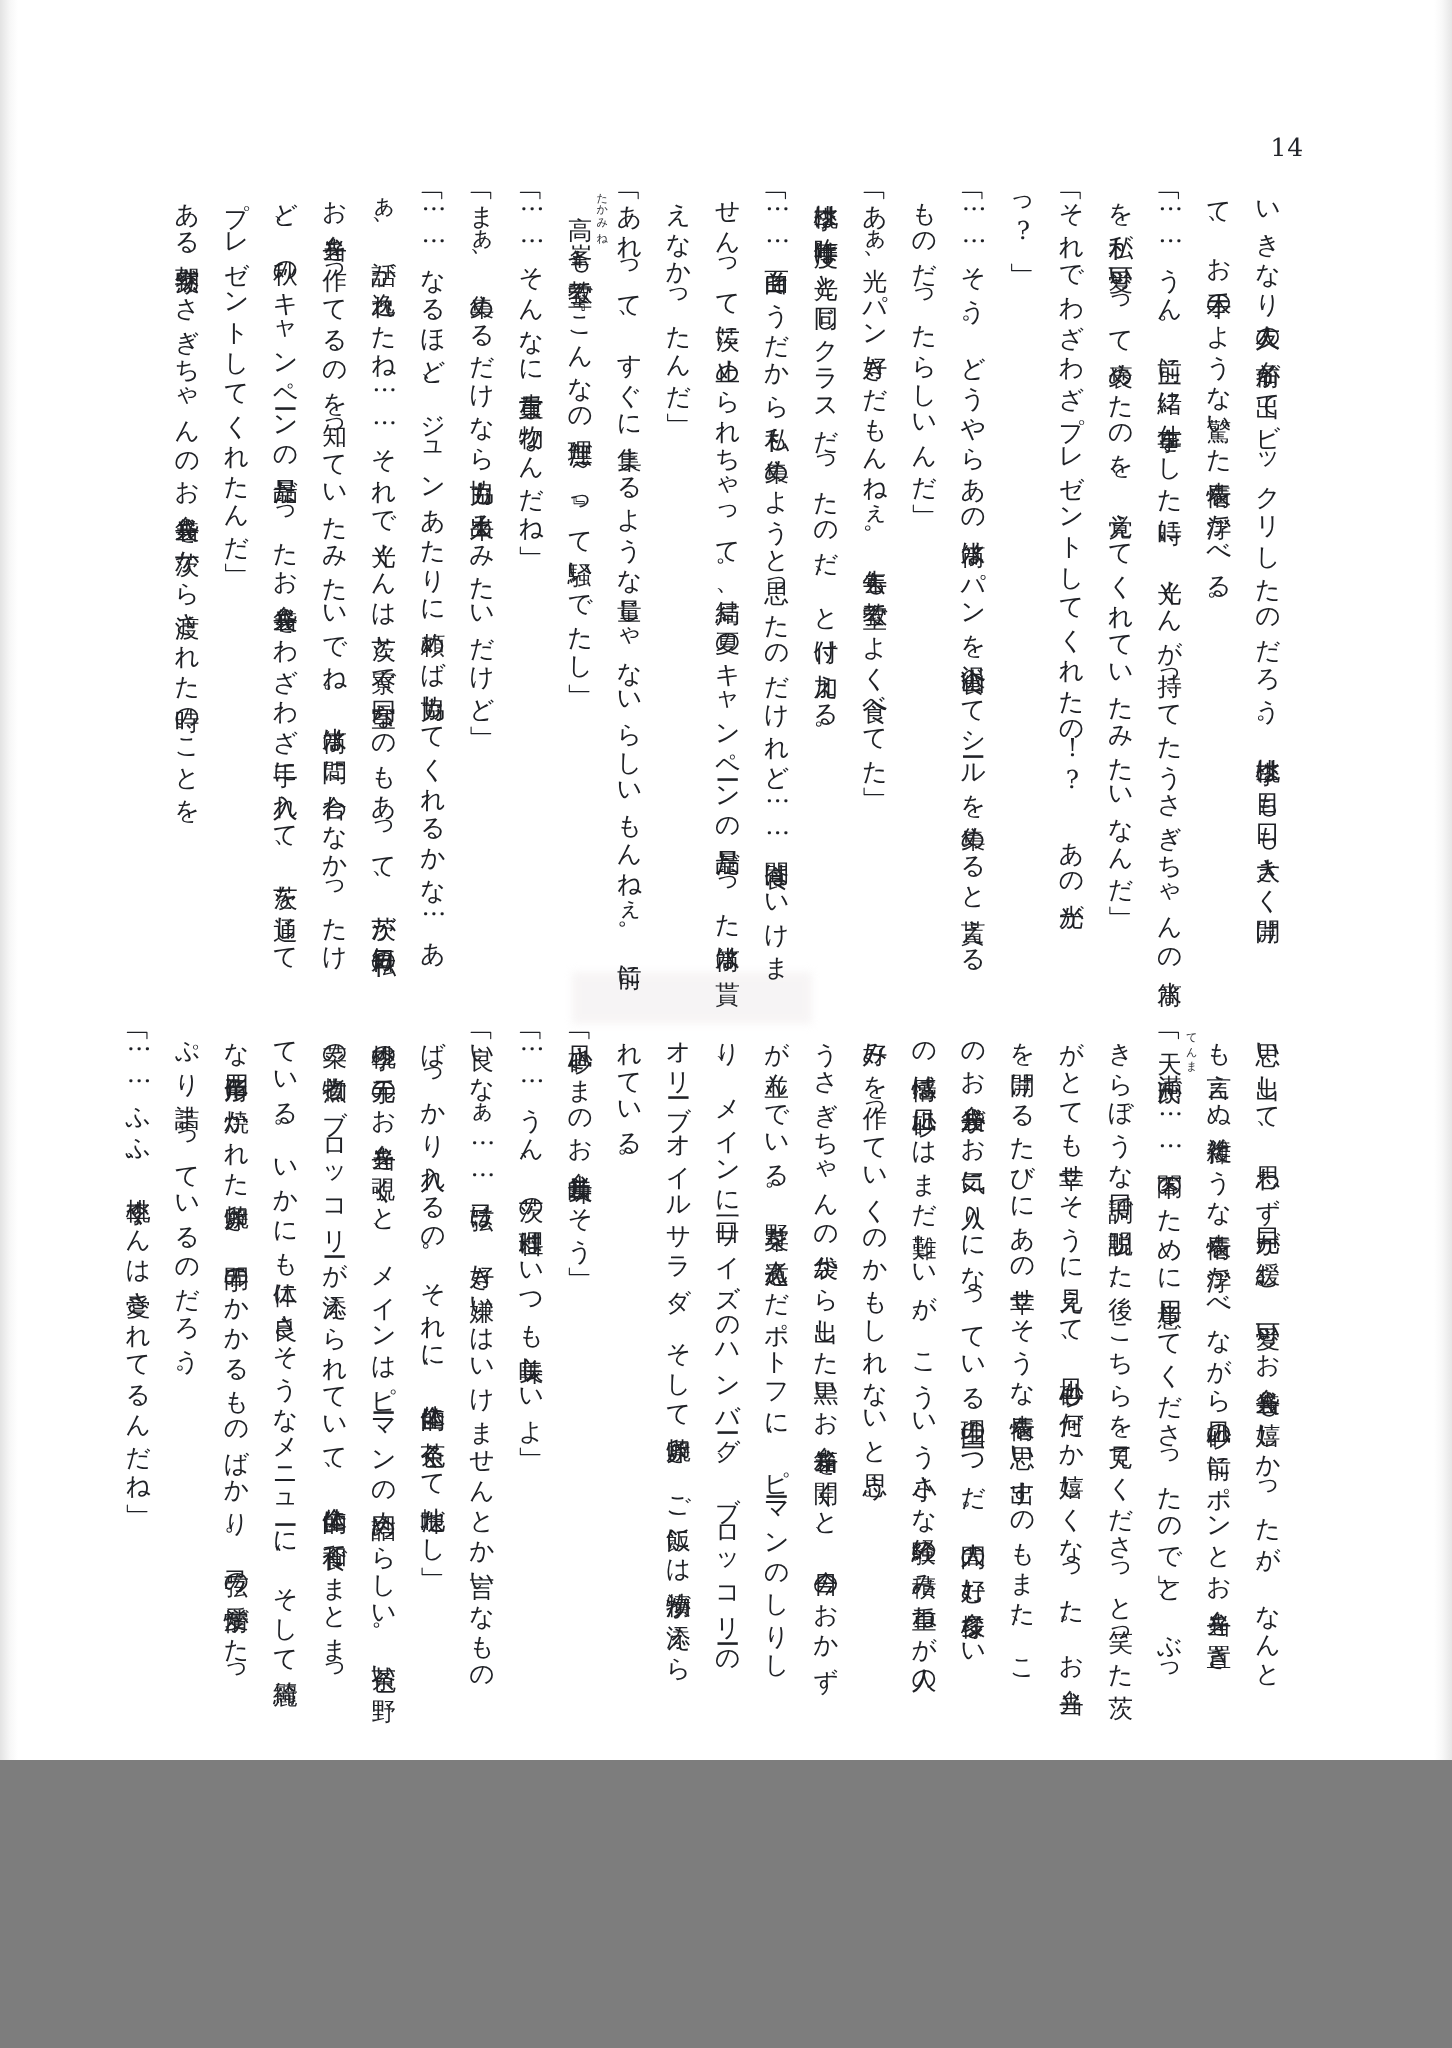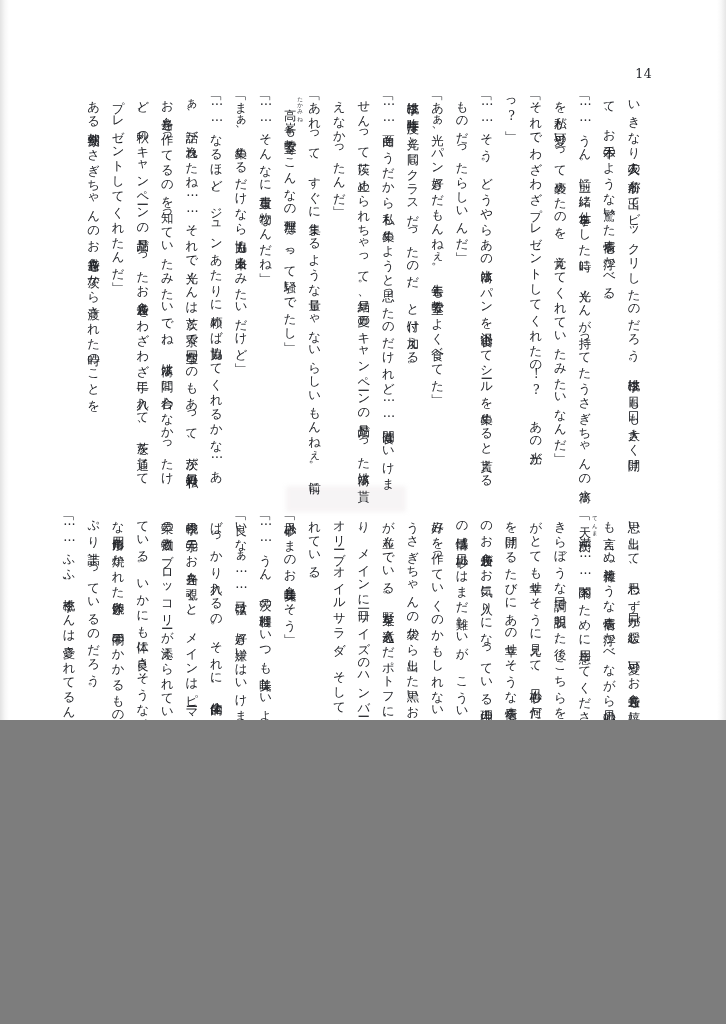--- a/index.html
+++ b/index.html
@@ -8,21 +8,21 @@
     padding: 0;
     background: #7d7d7d;
   }
   body {
     font-family: "DejaVu Serif", "Liberation Serif", serif;
   }
 
   .page {
     position: relative;
     width: 726px;
-    height: 720px;
+    height: 880px;
     background: #ffffff;
     margin: 0 auto;
     overflow: hidden;
     box-sizing: border-box;
     padding-left: 17px;
   }
 
   
   .scan-edge-left, .scan-edge-right {
     position: absolute;

